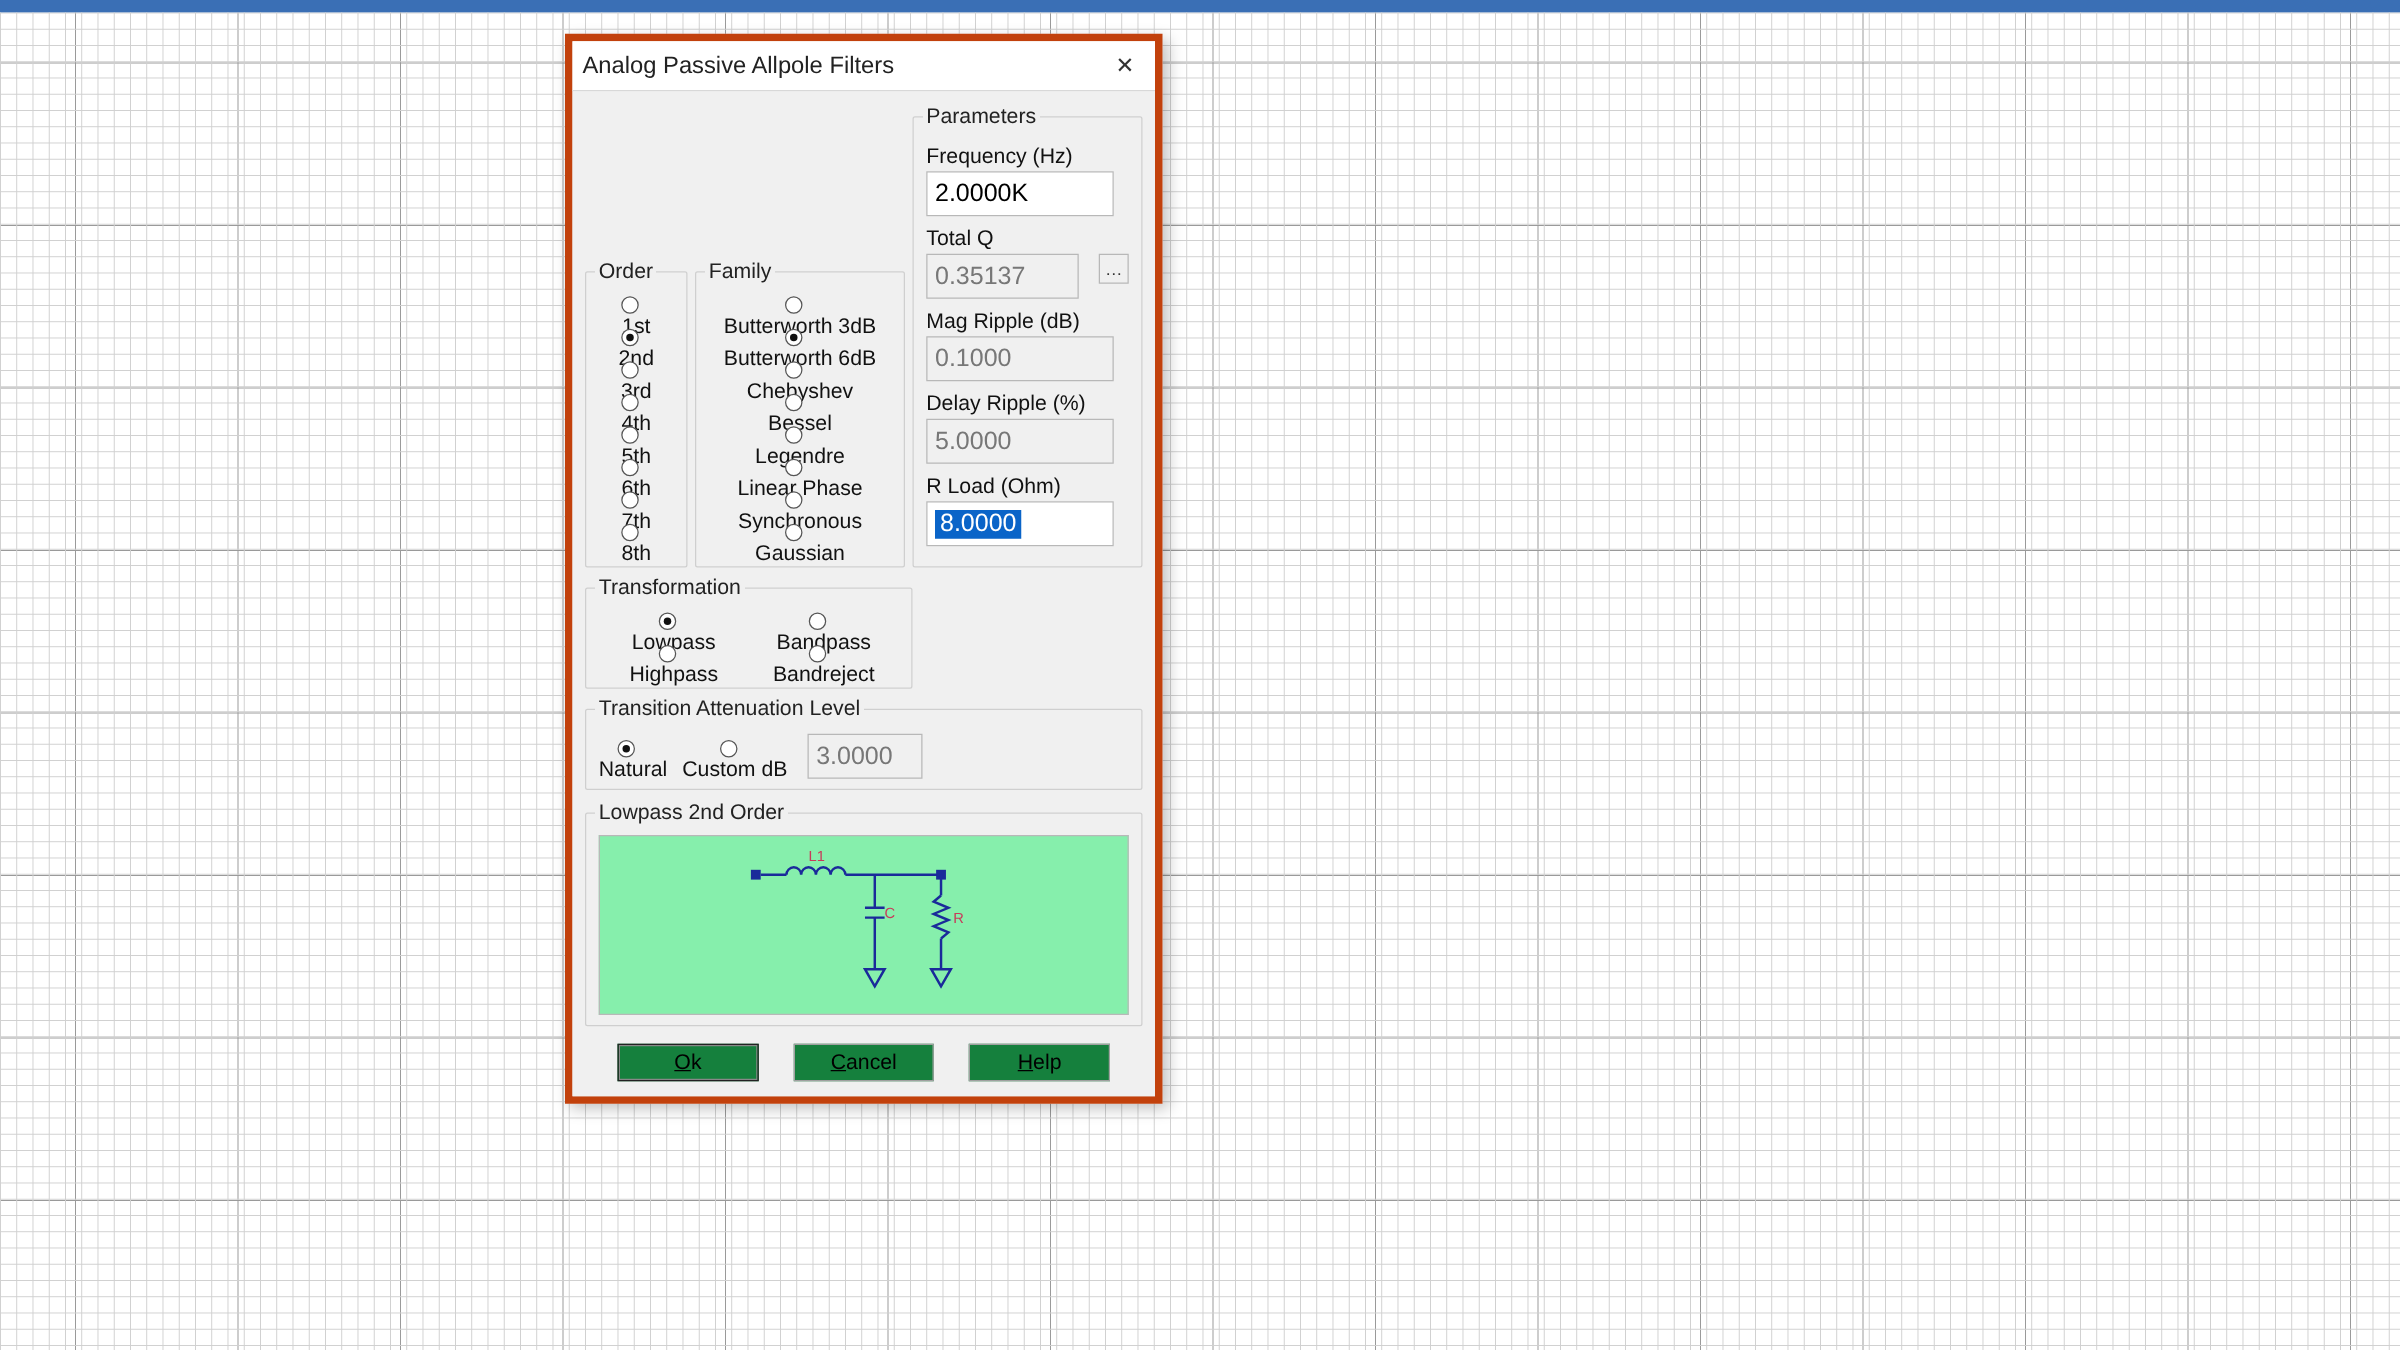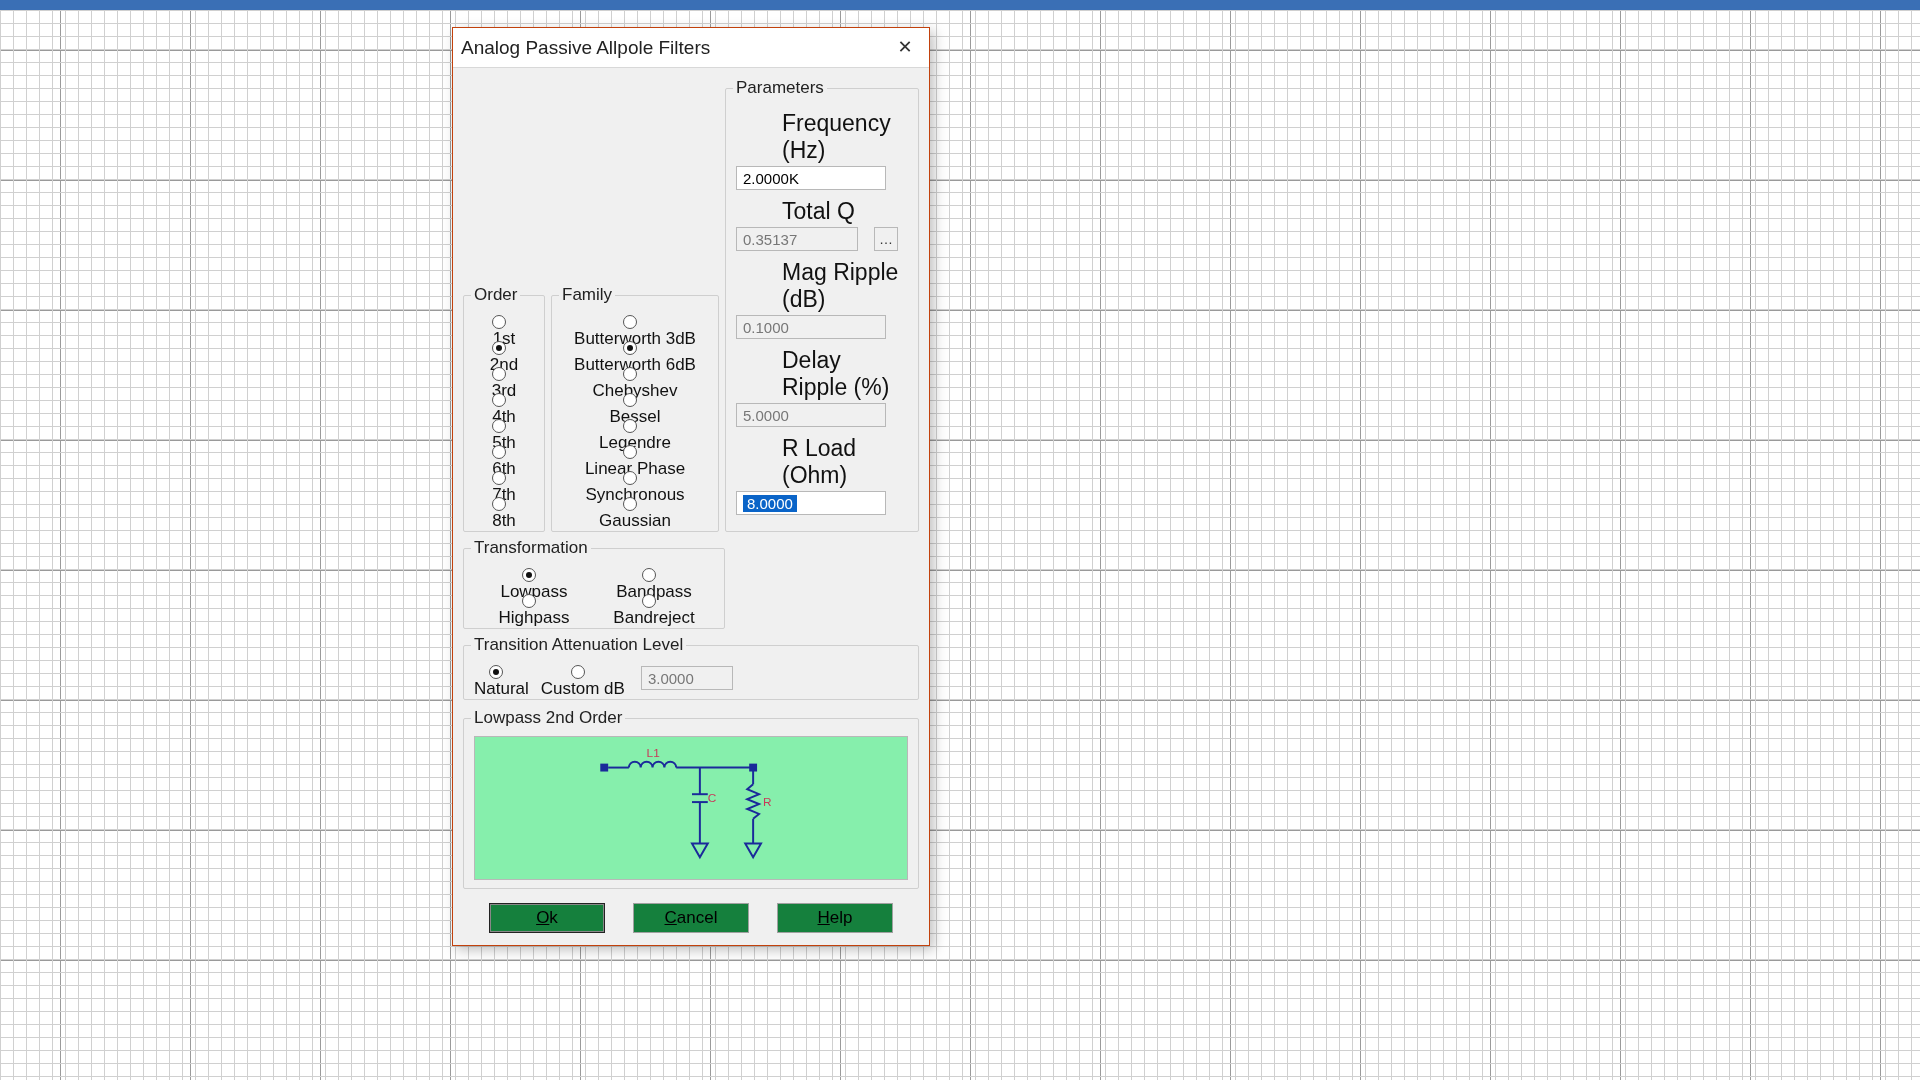--- a/index.html
+++ b/index.html
@@ -32,21 +32,21 @@
     130px 130px,
     130px 130px;
   background-position: 0 0, 0 0, 60px 40px, 60px 40px;
 }
 .dialog {
   position: absolute;
   left: 452px;
   top: 27px;
   width: 478px;
   background: #f0f0f0;
-  border: 1px solid #c2410c;
+  border: 6px solid #c2410c;
   box-shadow: 4px 4px 12px rgba(0,0,0,0.25);
 }
 .titlebar {
   height: 40px;
   background: #fff;
   display: flex;
   align-items: center;
   padding: 0 8px 0 8px;
   border-bottom: 1px solid #d8d8d8;
   position: relative;
@@ -100,26 +100,26 @@
   background: #fff;
   flex: 0 0 auto;
 }
 .rb.sel::after {
   content: "";
   width: 6px; height: 6px;
   background: #111;
   border-radius: 50%;
 }
 .radio-row span { font-size: 17px; color: #111; }
-.param-lbl { font-size: 23px; color: #111; margin-top: 2px; margin-left: 46px; }
+.param-lbl { font-size: 17px; color: #111; margin-top: 2px; }
 .param-input {
-  width: 150px; height: 24px;
+  width: 150px; height: 36px;
   border: 1px solid #b8b8b8;
   background: #fff;
-  font-size: 15px;
+  font-size: 20px;
   padding: 0 6px;
   margin: 2px 0 8px 0;
   display: flex; align-items: center;
 }
 .param-input.disabled { background: #f0f0f0; color: #777; }
 .param-input .sel {
   background: #0a64c8;
   color: #fff;
   padding: 0 4px;
 }

